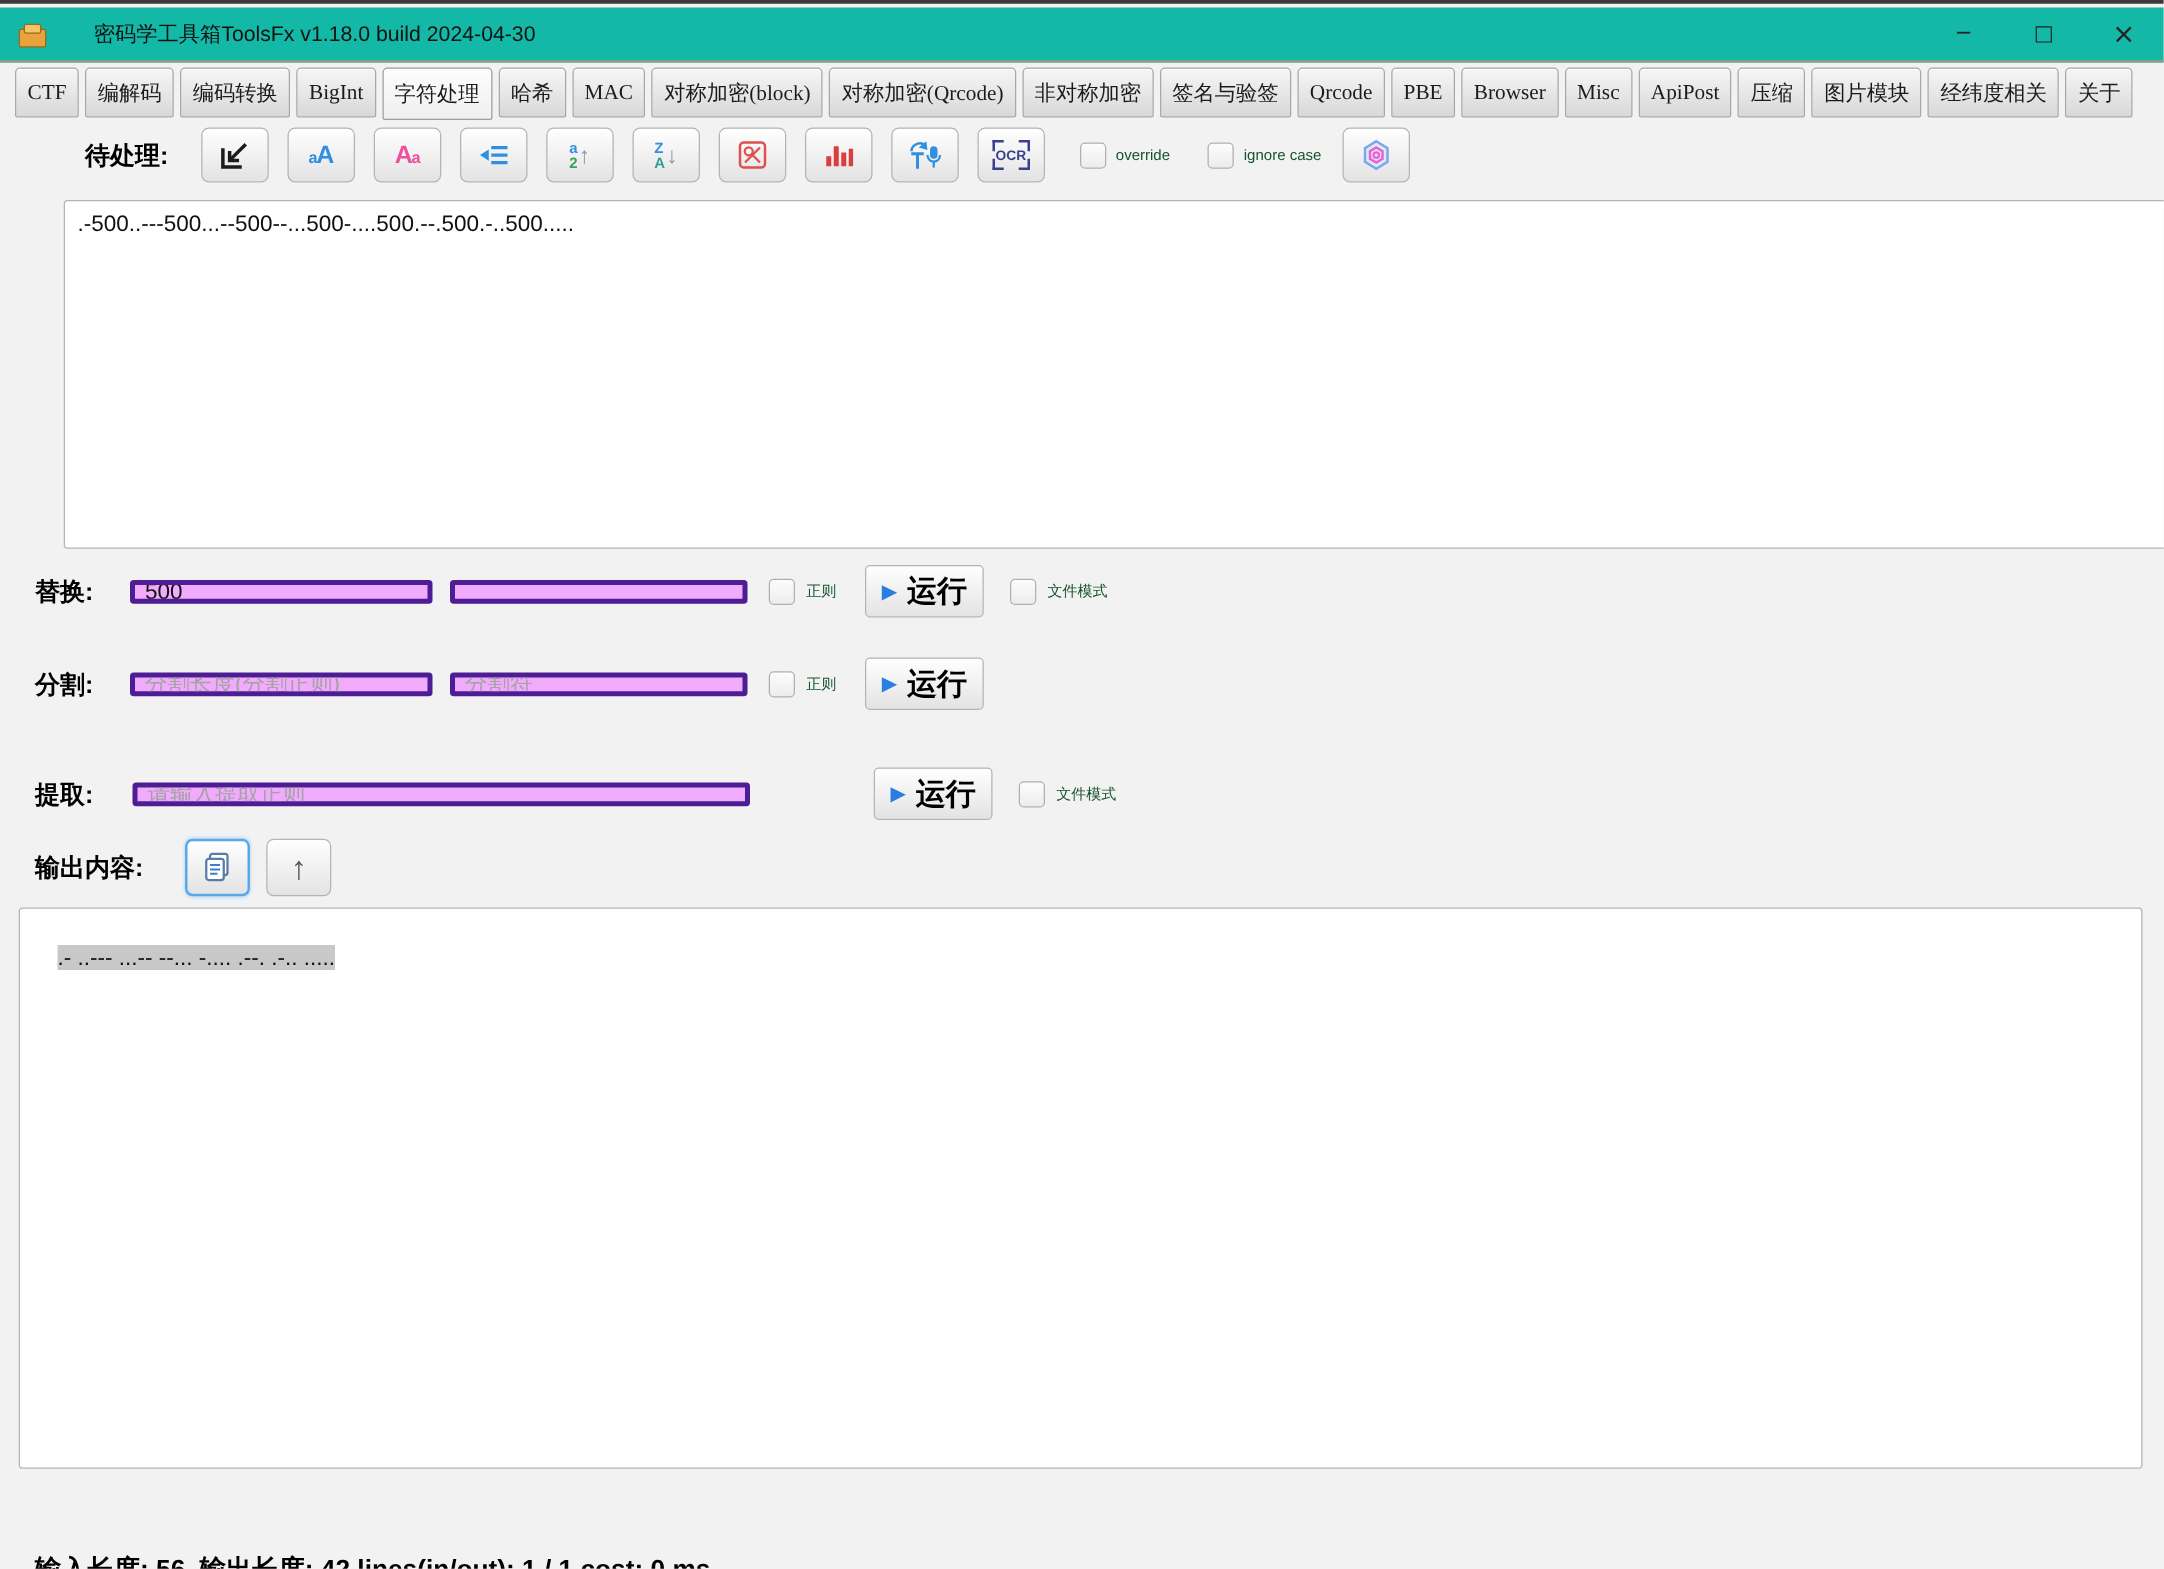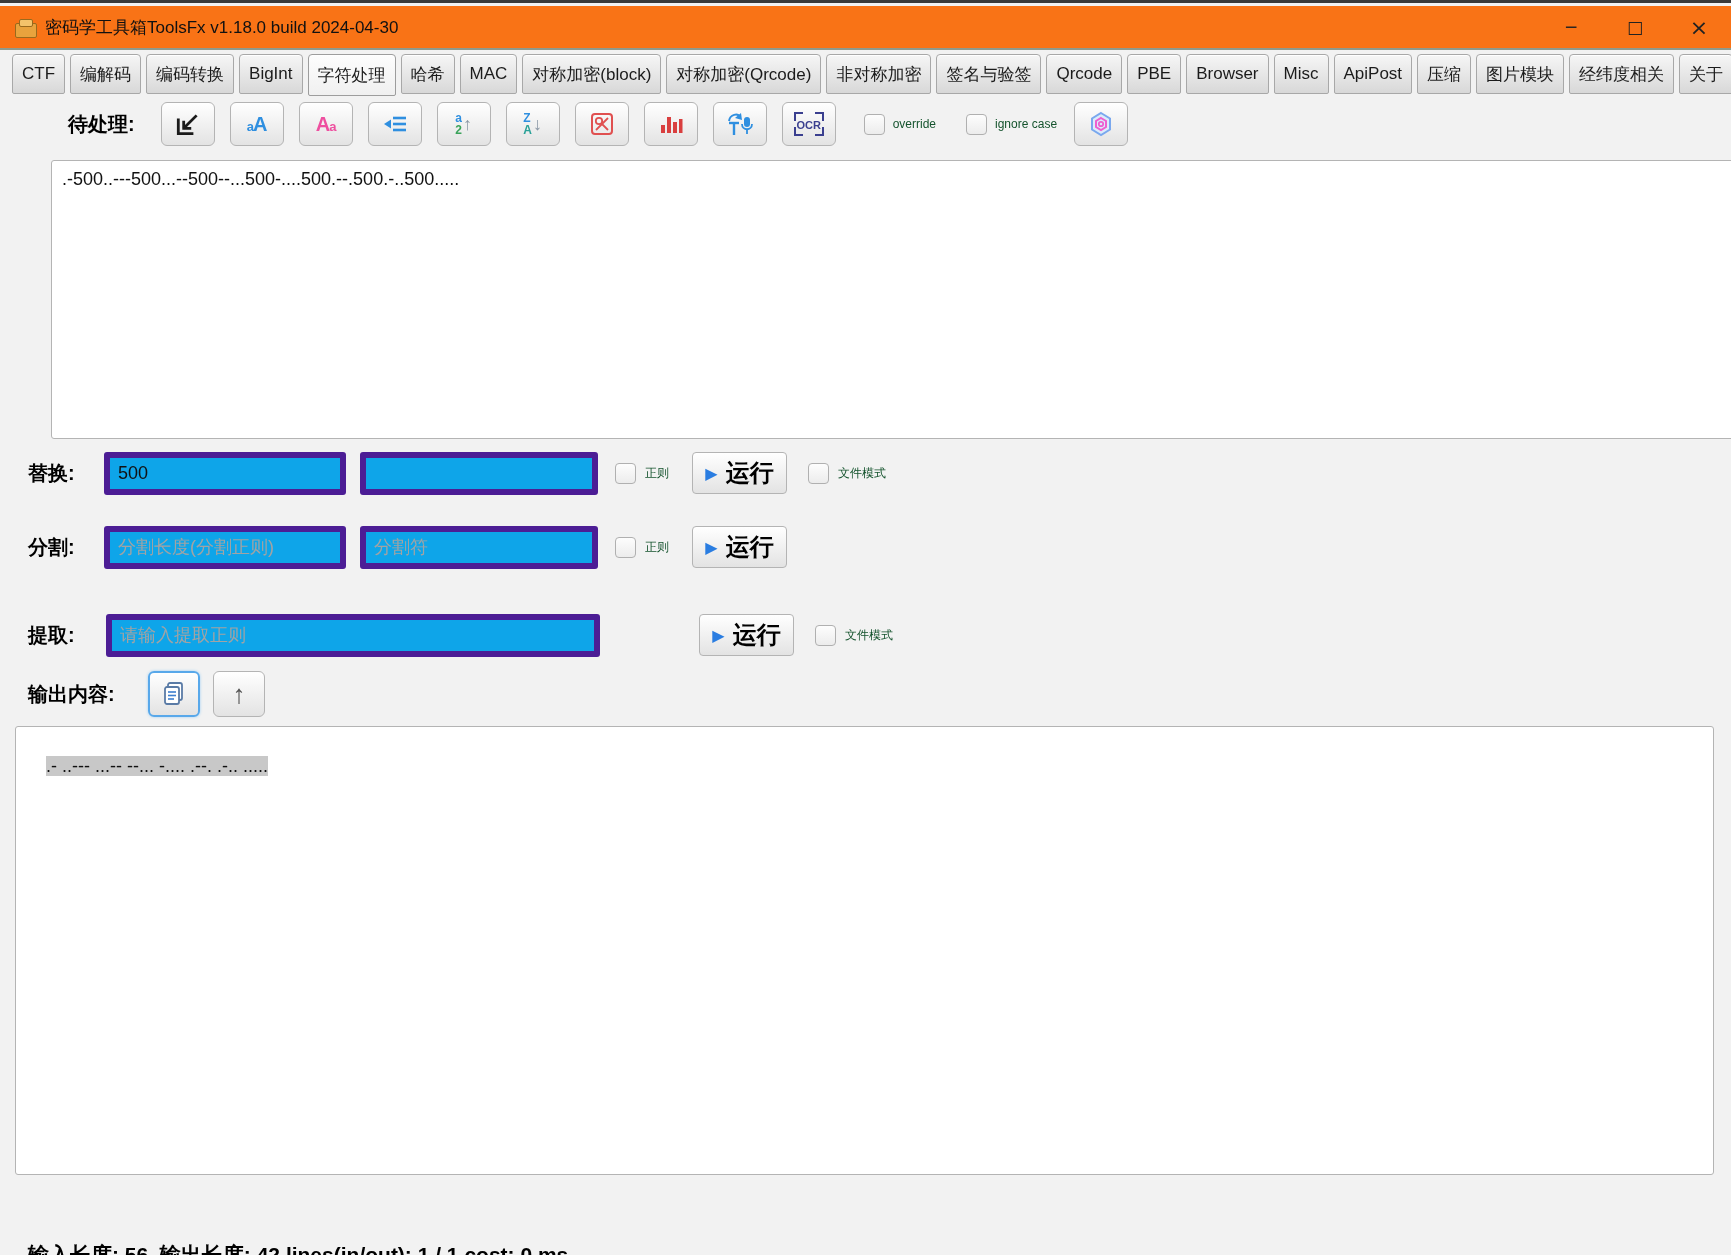--- a/index.html
+++ b/index.html
@@ -1,34 +1,34 @@
 <!DOCTYPE html>
 <html><head>
 <meta charset="utf-8">
 <style>
   html,body{margin:0;padding:0;width:1731px;height:1255px;overflow:hidden;
     font-family:"Liberation Sans","DejaVu Sans",sans-serif;background:#f2f2f2;}
   #window{position:relative;width:1731px;height:1255px;background:#f2f2f2;
     border-top:3px solid #3a3a3a;box-sizing:border-box;}
   
-  .titlebar{position:absolute;left:0;top:3px;width:100%;height:42px;background:#f97316;
-    border-bottom:2px solid #8f9a8c;display:flex;align-items:center;}
+  .titlebar{position:absolute;left:0;top:3px;width:100%;height:42px;background:#14b8a6;
+    border-bottom:2px solid #8f9a8c;display:flex;align-items:center;gap:30px;}
   .app-icon{width:22px;height:20px;margin-left:14px;position:relative;}
   .app-icon .box{position:absolute;left:1px;top:6px;width:20px;height:13px;background:#e8a33d;border:1px solid #9a6a1c;border-radius:2px;}
   .app-icon .lid{position:absolute;left:5px;top:2px;width:12px;height:6px;background:#f4c36a;border:1px solid #9a6a1c;border-radius:2px;}
   .title-text{margin-left:9px;font-size:17px;color:#111;}
   .win-controls{position:absolute;right:0;top:0;height:42px;display:flex;align-items:center;}
   .win-btn{width:64px;height:42px;display:flex;align-items:center;justify-content:center;
     font-size:17px;color:#222;cursor:default;font-family:"DejaVu Sans",sans-serif;}
   
   .tabstrip{position:absolute;left:0;top:47px;width:100%;height:48px;display:flex;
     align-items:flex-start;padding:4px 0 0 12px;box-sizing:border-box;gap:5px;}
   .tab{height:38px;padding:0 9px;display:flex;align-items:center;font-size:17px;color:#1b1b1b;
     background:linear-gradient(#f6f6f6,#d8d8d8);border:1px solid #a8a8a8;border-radius:4px 4px 2px 2px;
-    box-shadow:inset 0 1px 0 #fff;white-space:nowrap;}
+    box-shadow:inset 0 1px 0 #fff;white-space:nowrap;font-family:Liberation Serif, serif;}
   .tab.selected{background:linear-gradient(#fdfdfd,#f0f0f0);height:40px;border-color:#9d9d9d;}
   
   .toolbar{position:absolute;left:0;top:95px;width:100%;height:52px;display:flex;align-items:center;margin-left:40px;}
   .section-label{font-size:20px;font-weight:bold;color:#000;}
   .toolbar .section-label{margin-left:28px;}
   .tb-buttons{display:flex;align-items:center;gap:15px;margin-left:26px;}
   .tb-btn{width:52px;height:42px;background:linear-gradient(#ffffff,#e3e3e3);
     border:1px solid #b4b4b4;border-radius:6px;display:flex;align-items:center;justify-content:center;}
   .chk{width:21px;height:21px;background:linear-gradient(#fdfdfd,#ececec);border:1px solid #b0b0b0;
     border-radius:4px;box-sizing:border-box;}
@@ -52,21 +52,21 @@
   
   .bigarea{position:absolute;left:15px;width:1699px;background:#fff;border:1px solid #b4b4b4;
     border-radius:3px;box-sizing:border-box;padding:8px 10px;font-size:18px;color:#111;
     font-family:"Liberation Sans",sans-serif;resize:none;outline:none;white-space:pre;overflow:hidden;}
   #inputArea{top:157px;height:279px;margin-left:36px;}
   #outputArea{top:723px;height:449px;}
   .sel{background:#c8c8c8;white-space:pre;font-size:18px;color:#111;}
   
   .frow{position:absolute;left:0;width:100%;height:40px;display:flex;align-items:center;}
   .frow .section-label{position:absolute;left:28px;}
-  .tinput{position:absolute;height:43px;border:6px solid #4c1d95;border-radius:3px;background:#0ea5e9;
+  .tinput{position:absolute;height:19px;border:4px solid #4c1d95;border-radius:3px;background:#f0abfc;
     font-size:18px;color:#111;padding:0 8px;box-sizing:border-box;outline:none;
     font-family:"Liberation Sans",sans-serif;}
   .tinput::placeholder{color:#a3a3a3;}
   .run-btn{position:absolute;height:40px;width:93px;background:linear-gradient(#ffffff,#e3e3e3);
     border:1px solid #b4b4b4;border-radius:4px;display:flex;align-items:center;justify-content:center;gap:8px;}
   .run-btn .play{color:#2a7de1;font-size:16px;}
   .run-btn .run-label{font-size:24px;font-weight:bold;color:#000;}
   .frow .chk{position:absolute;}
   .frow .chk-label{position:absolute;margin:0;}
   

